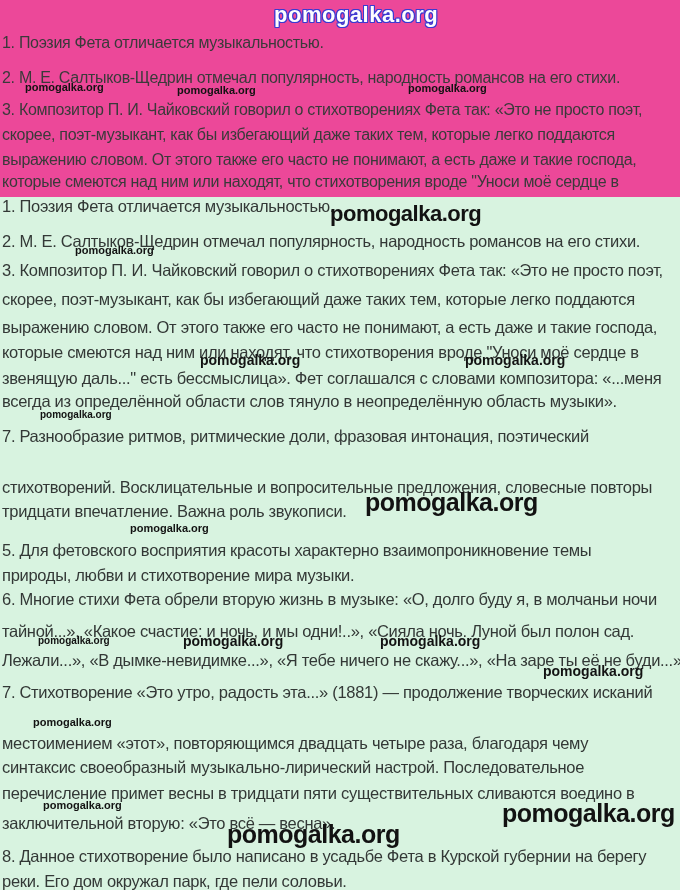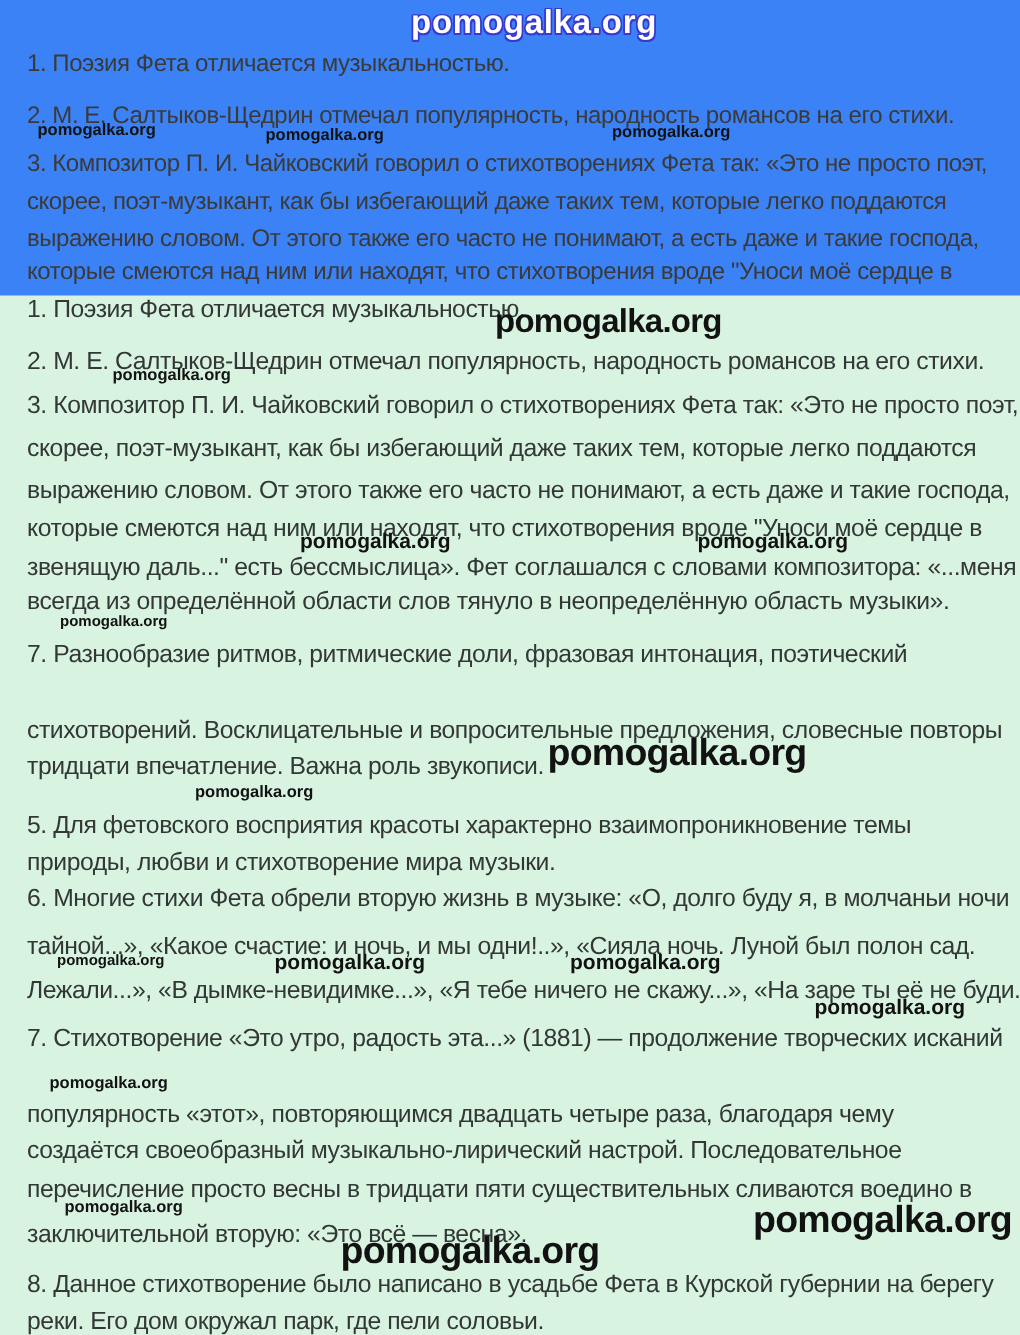--- a/index.html
+++ b/index.html
@@ -4,28 +4,28 @@
 <style>
   html,body{margin:0;padding:0;}
   body{
     width:680px;height:890px;
     font-family:"Liberation Sans","DejaVu Sans",sans-serif;
     background:#ffffff;
     position:relative;
     overflow:hidden;
   }
   #page{
-    position:relative;width:680px;height:890px;overflow:hidden;background:#3b82f6;
+    position:relative;width:680px;height:890px;overflow:hidden;background:#ec4899;
   }
   #green-band{
     position:absolute;left:0;top:197px;width:680px;height:693px;
     background:#d8f3e0;
   }
   .ln{
-    position:absolute;left:18px;
+    position:absolute;left:2px;
     white-space:nowrap;
     font-size:16.5px;
     letter-spacing:-0.3px;
     color:#333836;
     line-height:1.2;
     text-align:center;
   }
   .ln.w{font-size:16px;color:#3a3a3a;}
   .wm{
     position:absolute;
@@ -78,23 +78,23 @@
   <div class="ln" style="top:392px">всегда из определённой области слов тянуло в неопределённую область музыки».</div>
   <div class="ln" style="top:427px">7. Разнообразие ритмов, ритмические доли, фразовая интонация, поэтический</div>
   <div class="ln" style="top:478px">стихотворений. Восклицательные и вопросительные предложения, словесные повторы</div>
   <div class="ln" style="top:502px">тридцати впечатление. Важна роль звукописи.</div>
   <div class="ln" style="top:541px">5. Для фетовского восприятия красоты характерно взаимопроникновение темы</div>
   <div class="ln" style="top:566px">природы, любви и стихотворение мира музыки.</div>
   <div class="ln" style="top:590px">6. Многие стихи Фета обрели вторую жизнь в музыке: «О, долго буду я, в молчаньи ночи</div>
   <div class="ln" style="top:622px">тайной...», «Какое счастие: и ночь, и мы одни!..», «Сияла ночь. Луной был полон сад.</div>
   <div class="ln" style="top:651px">Лежали...», «В дымке-невидимке...», «Я тебе ничего не скажу...», «На заре ты её не буди...»</div>
   <div class="ln" style="top:683px">7. Стихотворение «Это утро, радость эта...» (1881) — продолжение творческих исканий</div>
-  <div class="ln" style="top:734px">популярность «этот», повторяющимся двадцать четыре раза, благодаря чему</div>
-  <div class="ln" style="top:758px">создаётся своеобразный музыкально-лирический настрой. Последовательное</div>
-  <div class="ln" style="top:784px">перечисление просто весны в тридцати пяти существительных сливаются воедино в</div>
+  <div class="ln" style="top:734px">местоимением «этот», повторяющимся двадцать четыре раза, благодаря чему</div>
+  <div class="ln" style="top:758px">синтаксис своеобразный музыкально-лирический настрой. Последовательное</div>
+  <div class="ln" style="top:784px">перечисление примет весны в тридцати пяти существительных сливаются воедино в</div>
   <div class="ln" style="top:814px">заключительной вторую: «Это всё — весна».</div>
   <div class="ln" style="top:847px">8. Данное стихотворение было написано в усадьбе Фета в Курской губернии на берегу</div>
   <div class="ln" style="top:872px">реки. Его дом окружал парк, где пели соловьи.</div>
 
   <div class="wm wm-b22" style="left:330px;top:203px">pomogalka.org</div>
   <div class="wm wm-s11" style="left:75px;top:245px">pomogalka.org</div>
   <div class="wm wm-s14" style="left:200px;top:353px">pomogalka.org</div>
   <div class="wm wm-s14" style="left:465px;top:353px">pomogalka.org</div>
   <div class="wm wm-s10" style="left:40px;top:410px">pomogalka.org</div>
   <div class="wm wm-b25" style="left:365px;top:490px">pomogalka.org</div>

